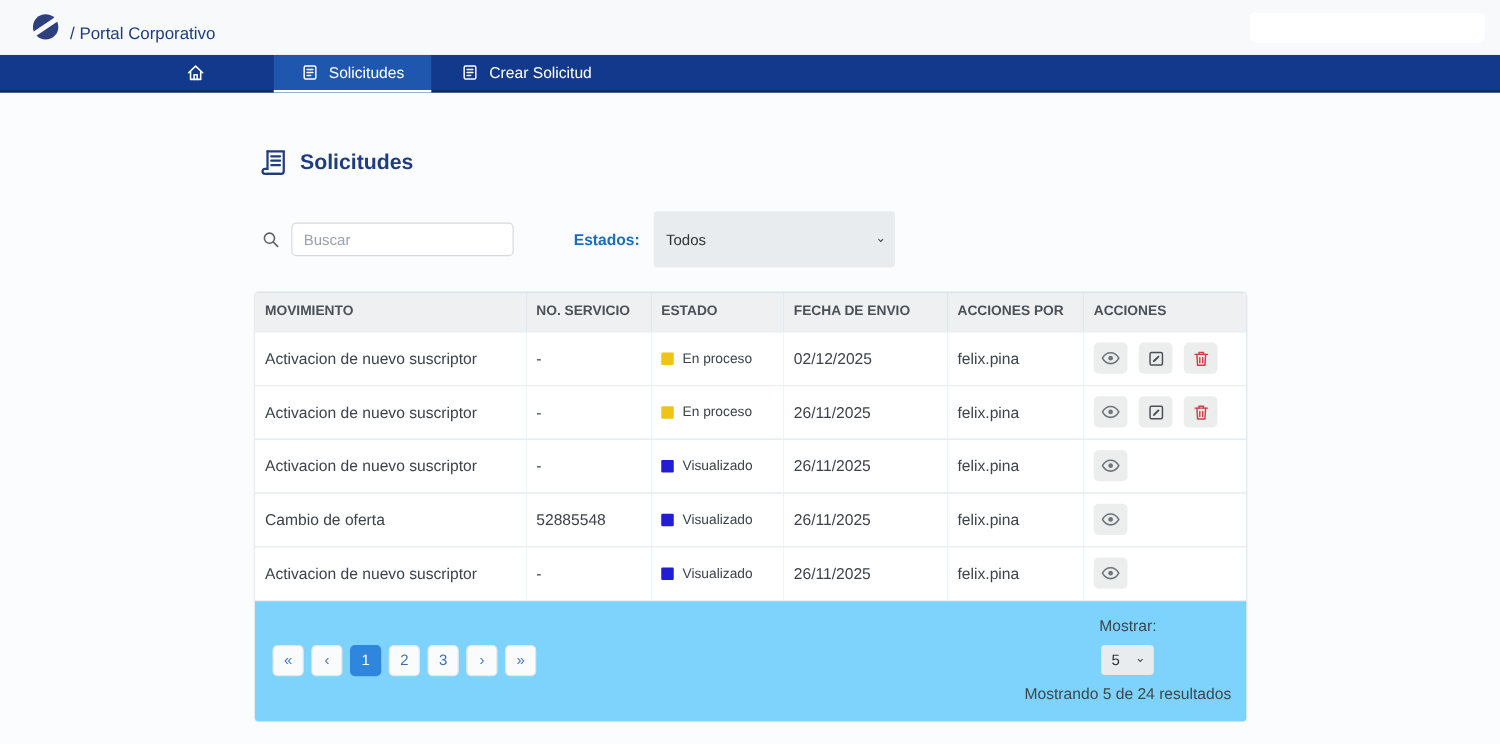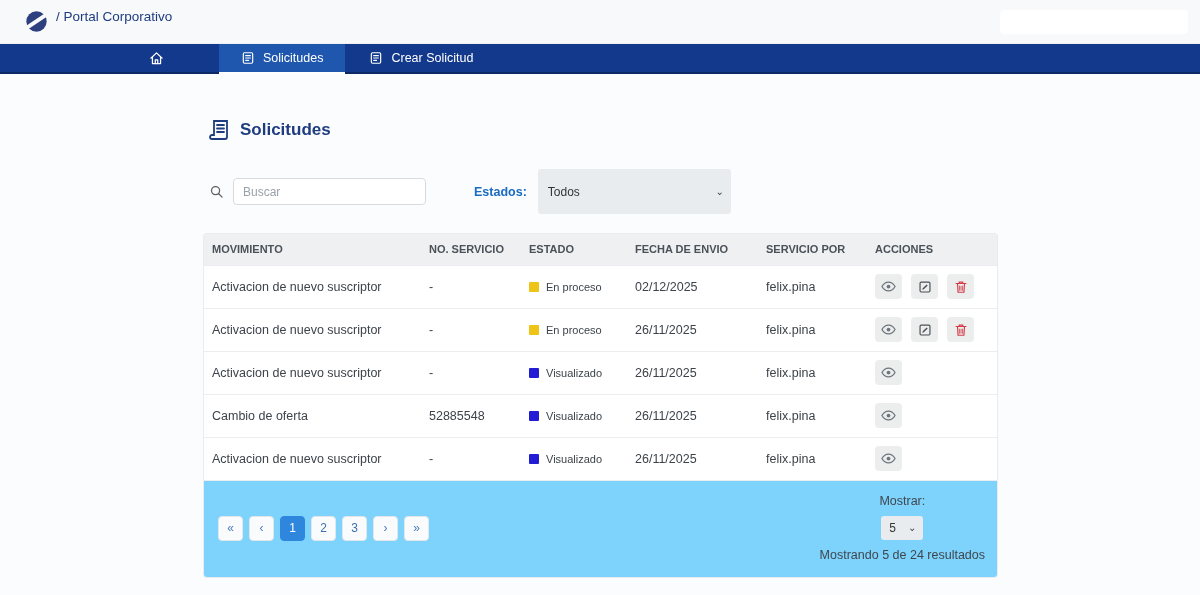--- a/index.html
+++ b/index.html
@@ -2,21 +2,21 @@
 <html><head>
 <meta charset="utf-8">
 <style>
   * { margin:0; padding:0; box-sizing:border-box; }
   html,body { width:1200px; height:595px; overflow:hidden;
     font-family:"Liberation Sans","DejaVu Sans",sans-serif; background:#fbfcfd; }
 
   
   .topbar { height:44px; background:#f8f9fa; border-bottom:1px solid #eef0f2;
     display:flex; align-items:center; justify-content:space-between; padding:0 12px 0 24px; }
-  .brand { display:flex; align-items:flex-start; gap:7px; cursor:pointer; }
+  .brand { display:flex; align-items:flex-end; gap:7px; cursor:pointer; }
   .brand-text { font-size:13.5px; color:#1e3c80; }
   .topbar-box { width:188px; height:24px; background:#ffffff; border-radius:4px; }
 
   
   .navbar { height:30px; background:#13398c; display:flex; align-items:stretch;
     padding-left:135px; border-bottom:2px solid #0d2a66; }
   .nav-home { width:42px; display:flex; align-items:center; justify-content:center; cursor:pointer; }
   .nav-tab { display:flex; align-items:center; gap:8px; padding:0 22px; color:#ffffff;
     font-size:12.5px; cursor:pointer; margin-left:28px; }
   .nav-tab.active { background:#1f57ae; margin-bottom:-2px; border-bottom:2px solid #ffffff; margin-left:42px; }
@@ -26,21 +26,21 @@
   .content { position:absolute; left:203px; top:76px; width:795px; }
   .page-head { margin-top:42px; display:flex; align-items:center; gap:9px; padding-left:4px; }
   .page-head h1 { font-size:17px; font-weight:bold; color:#1e3c80; }
   .breadcrumb { margin-top:10px; padding-left:4px; font-size:11px; }
   .bc-path { color:#9fb0cb; cursor:pointer; }
   .bc-current { color:#1a4fa0; font-weight:bold; }
 
   
   .filter-row { margin-top:27px; display:flex; align-items:center; }
   .search-icon { display:flex; margin-left:6px; }
-  .search-input { width:193px; height:27px; margin-left:9px; border:1px solid #d7dbe0;
+  .search-input { width:178px; height:27px; margin-left:9px; border:1px solid #d7dbe0;
     border-radius:4px; padding:0 9px; font-size:12px; color:#333; outline:none; background:#fff; }
   .search-input::placeholder { color:#9aa1a8; }
   .estados-label { margin-left:48px; font-size:12.5px; font-weight:bold; color:#1a6bc1; }
   .select-wrap { position:relative; display:inline-block; margin-left:11px; }
   .select-wrap select { appearance:none; -webkit-appearance:none; border:none; outline:none;
     background:#e9ecef; color:#333; font-size:12px; border-radius:3px; height:45px;
     padding:0 22px 0 10px; width:193px; cursor:pointer;
     font-family:"Liberation Sans","DejaVu Sans",sans-serif; }
   .select-wrap .chev { position:absolute; right:7px; top:50%; transform:translateY(-55%);
     pointer-events:none; font-size:10px; color:#444; }
@@ -161,21 +161,21 @@
           <col class="c4">
           <col class="c5">
           <col class="c6">
         </colgroup>
       <thead>
           <tr id="thead-row">
             <th>MOVIMIENTO</th>
             <th>NO. SERVICIO</th>
             <th>ESTADO</th>
             <th>FECHA DE ENVIO</th>
-            <th>SERVICIO POR</th>
+            <th>ACCIONES POR</th>
             <th>ACCIONES</th>
           </tr>
         </thead>
       <tbody id="tbody">
           <tr>
             <td>Activacion de nuevo suscriptor</td>
             <td>-</td>
             <td>
               <span class="status">
                 <span class="sq" style="background: rgb(238, 196, 23);"></span>

